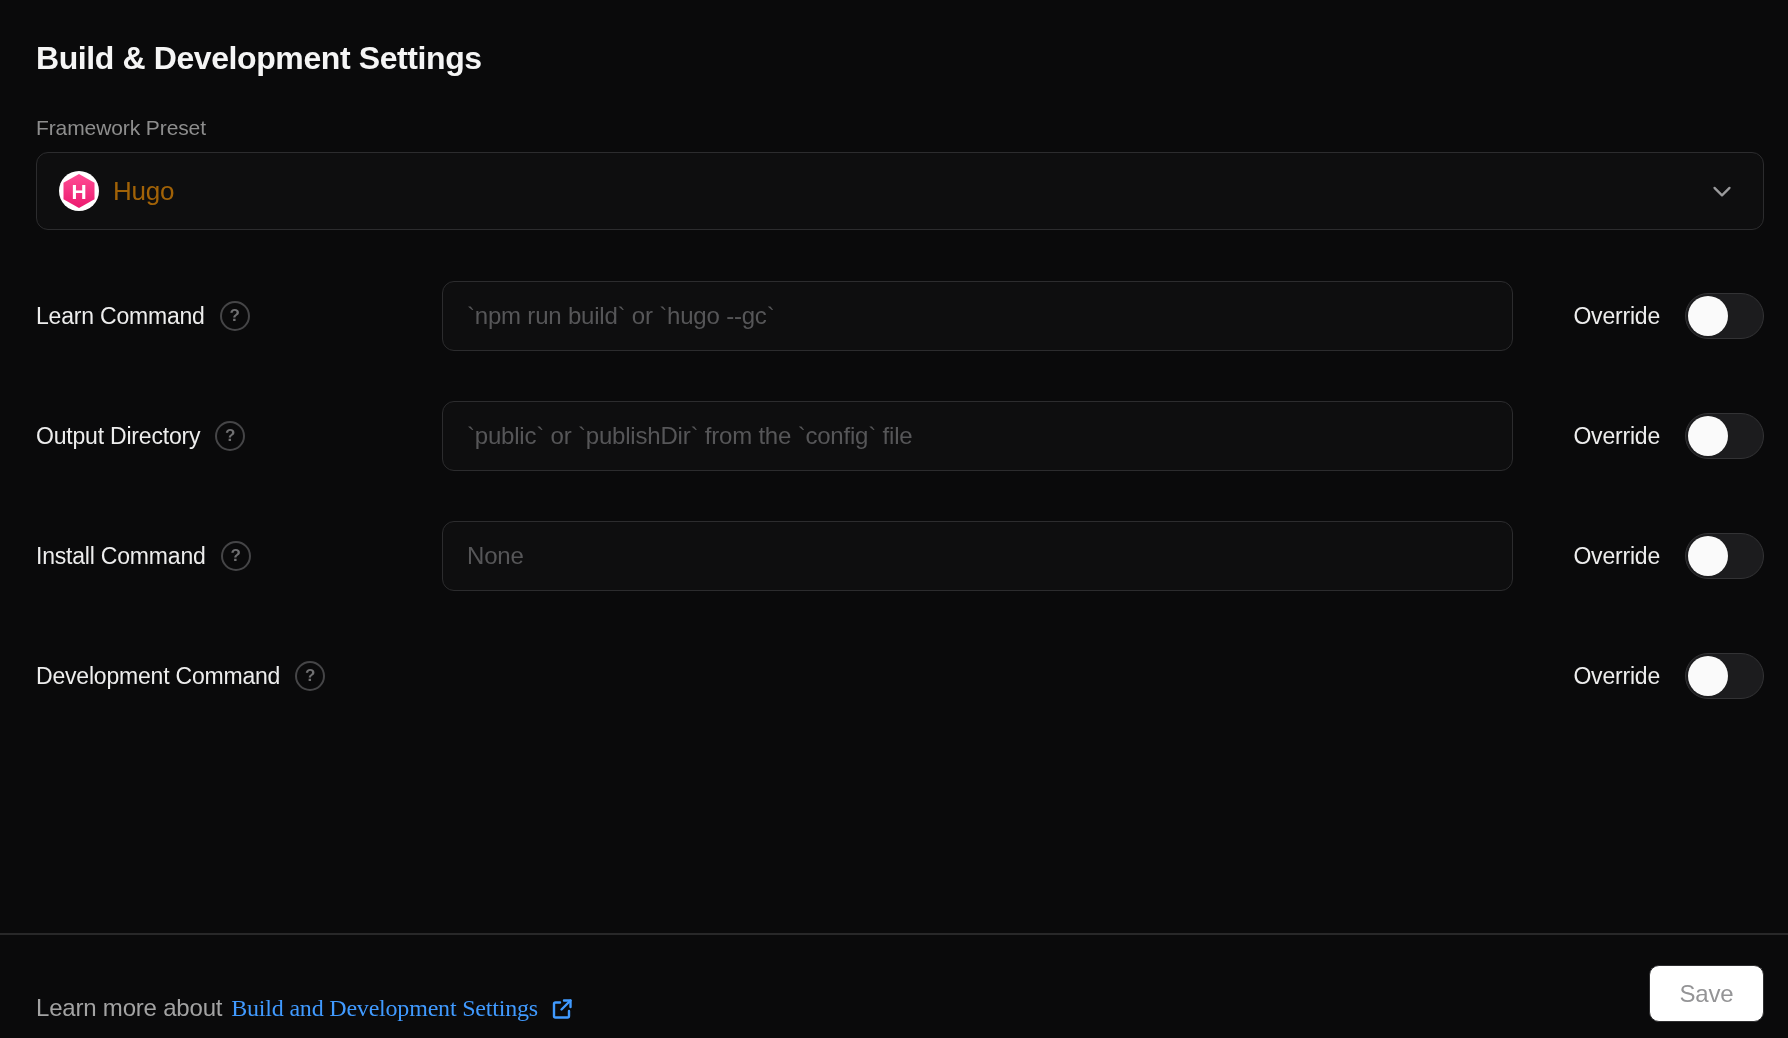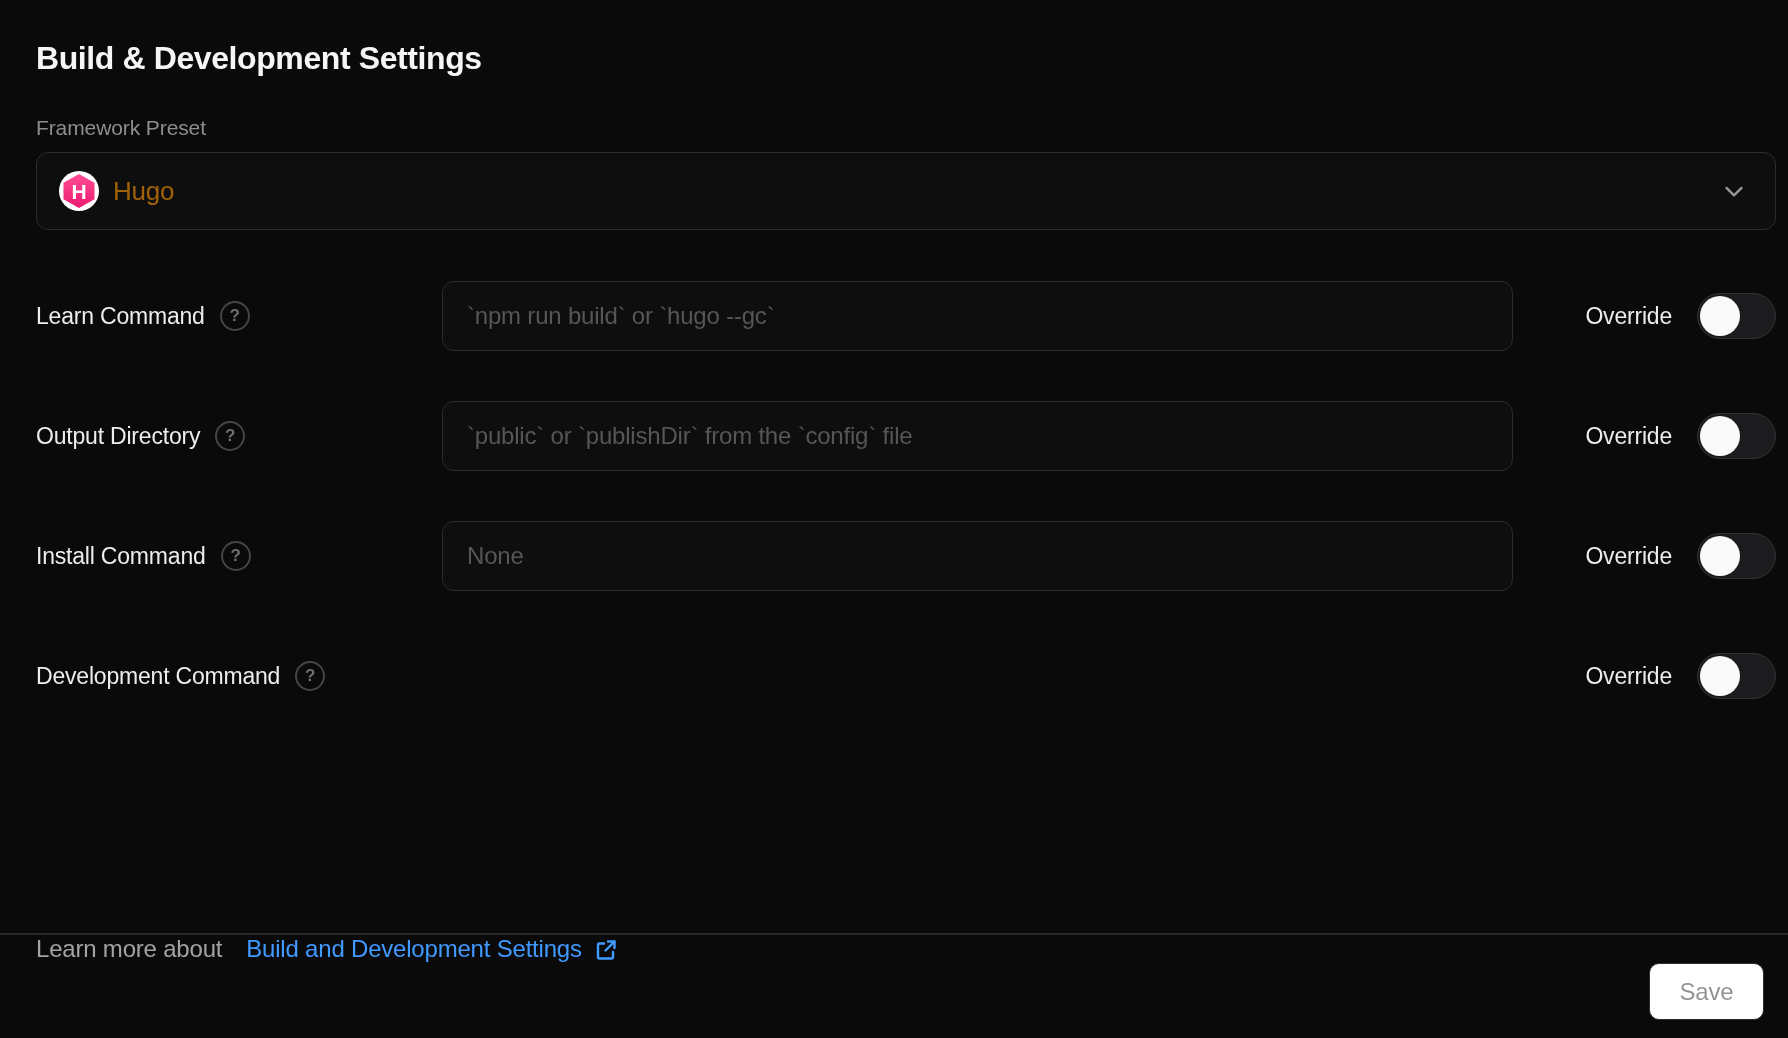--- a/index.html
+++ b/index.html
@@ -4,21 +4,21 @@
 <style>
   * { margin:0; padding:0; box-sizing:border-box; }
   html,body{
     width:1788px; height:1038px;
     background:#0a0a0b;
     font-family:"Liberation Sans","DejaVu Sans",sans-serif;
     color:#ededed;
     overflow:hidden;
     position:relative;
   }
-  .content{ padding:36px 12px 0 36px; }
+  .content{ padding:36px 24px 0 36px; }
 
   .page-title{
     font-size:32px; font-weight:700; letter-spacing:-0.4px;
     color:#f5f5f5; line-height:44px;
   }
   .page-desc{
     margin-top:28px;
     font-size:24px; line-height:44px; letter-spacing:-0.2px;
     color:#d2d2d2; max-width:1485px; font-weight:400;
   }
@@ -79,29 +79,28 @@
   }
   .toggle .knob{
     position:absolute; left:2px; top:2px;
     width:40px; height:40px; border-radius:50%;
     background:#fafafa;
   }
 
   .footer{
     position:absolute; left:0; right:0; bottom:0; height:105px;
     border-top:2px solid #282829;
-    display:flex; align-items:flex-start;
-    padding:0 24px 0 36px;
-    flex-direction:column;
+    display:flex; align-items:flex-end;
+    padding:0 24px 16px 36px;
   }
   .learn-more{ display:flex; align-items:center; font-size:24px; letter-spacing:-0.2px; }
   .learn-prefix{ color:#a3a3a3; }
   .learn-link{
-    color:#409aff; text-decoration:none; margin-left:24px;
-    display:flex; align-items:center; gap:12px; cursor:pointer;
+    color:#409aff; text-decoration:none; margin-left:9px;
+    display:flex; align-items:center; gap:12px; cursor:pointer;font-family:Liberation Serif, serif;
   }
   .ext-icon{ display:flex; margin-top:2px; }
   .save-btn{
     margin-left:auto; width:115px; height:57px;
     background:#ffffff; border:1px solid #2e2e30; border-radius:10px;
     color:#949496; font-size:24px; letter-spacing:-0.2px;
     font-family:"Liberation Sans","DejaVu Sans",sans-serif;
     display:flex; align-items:center; justify-content:center;
     cursor:pointer;
   }

